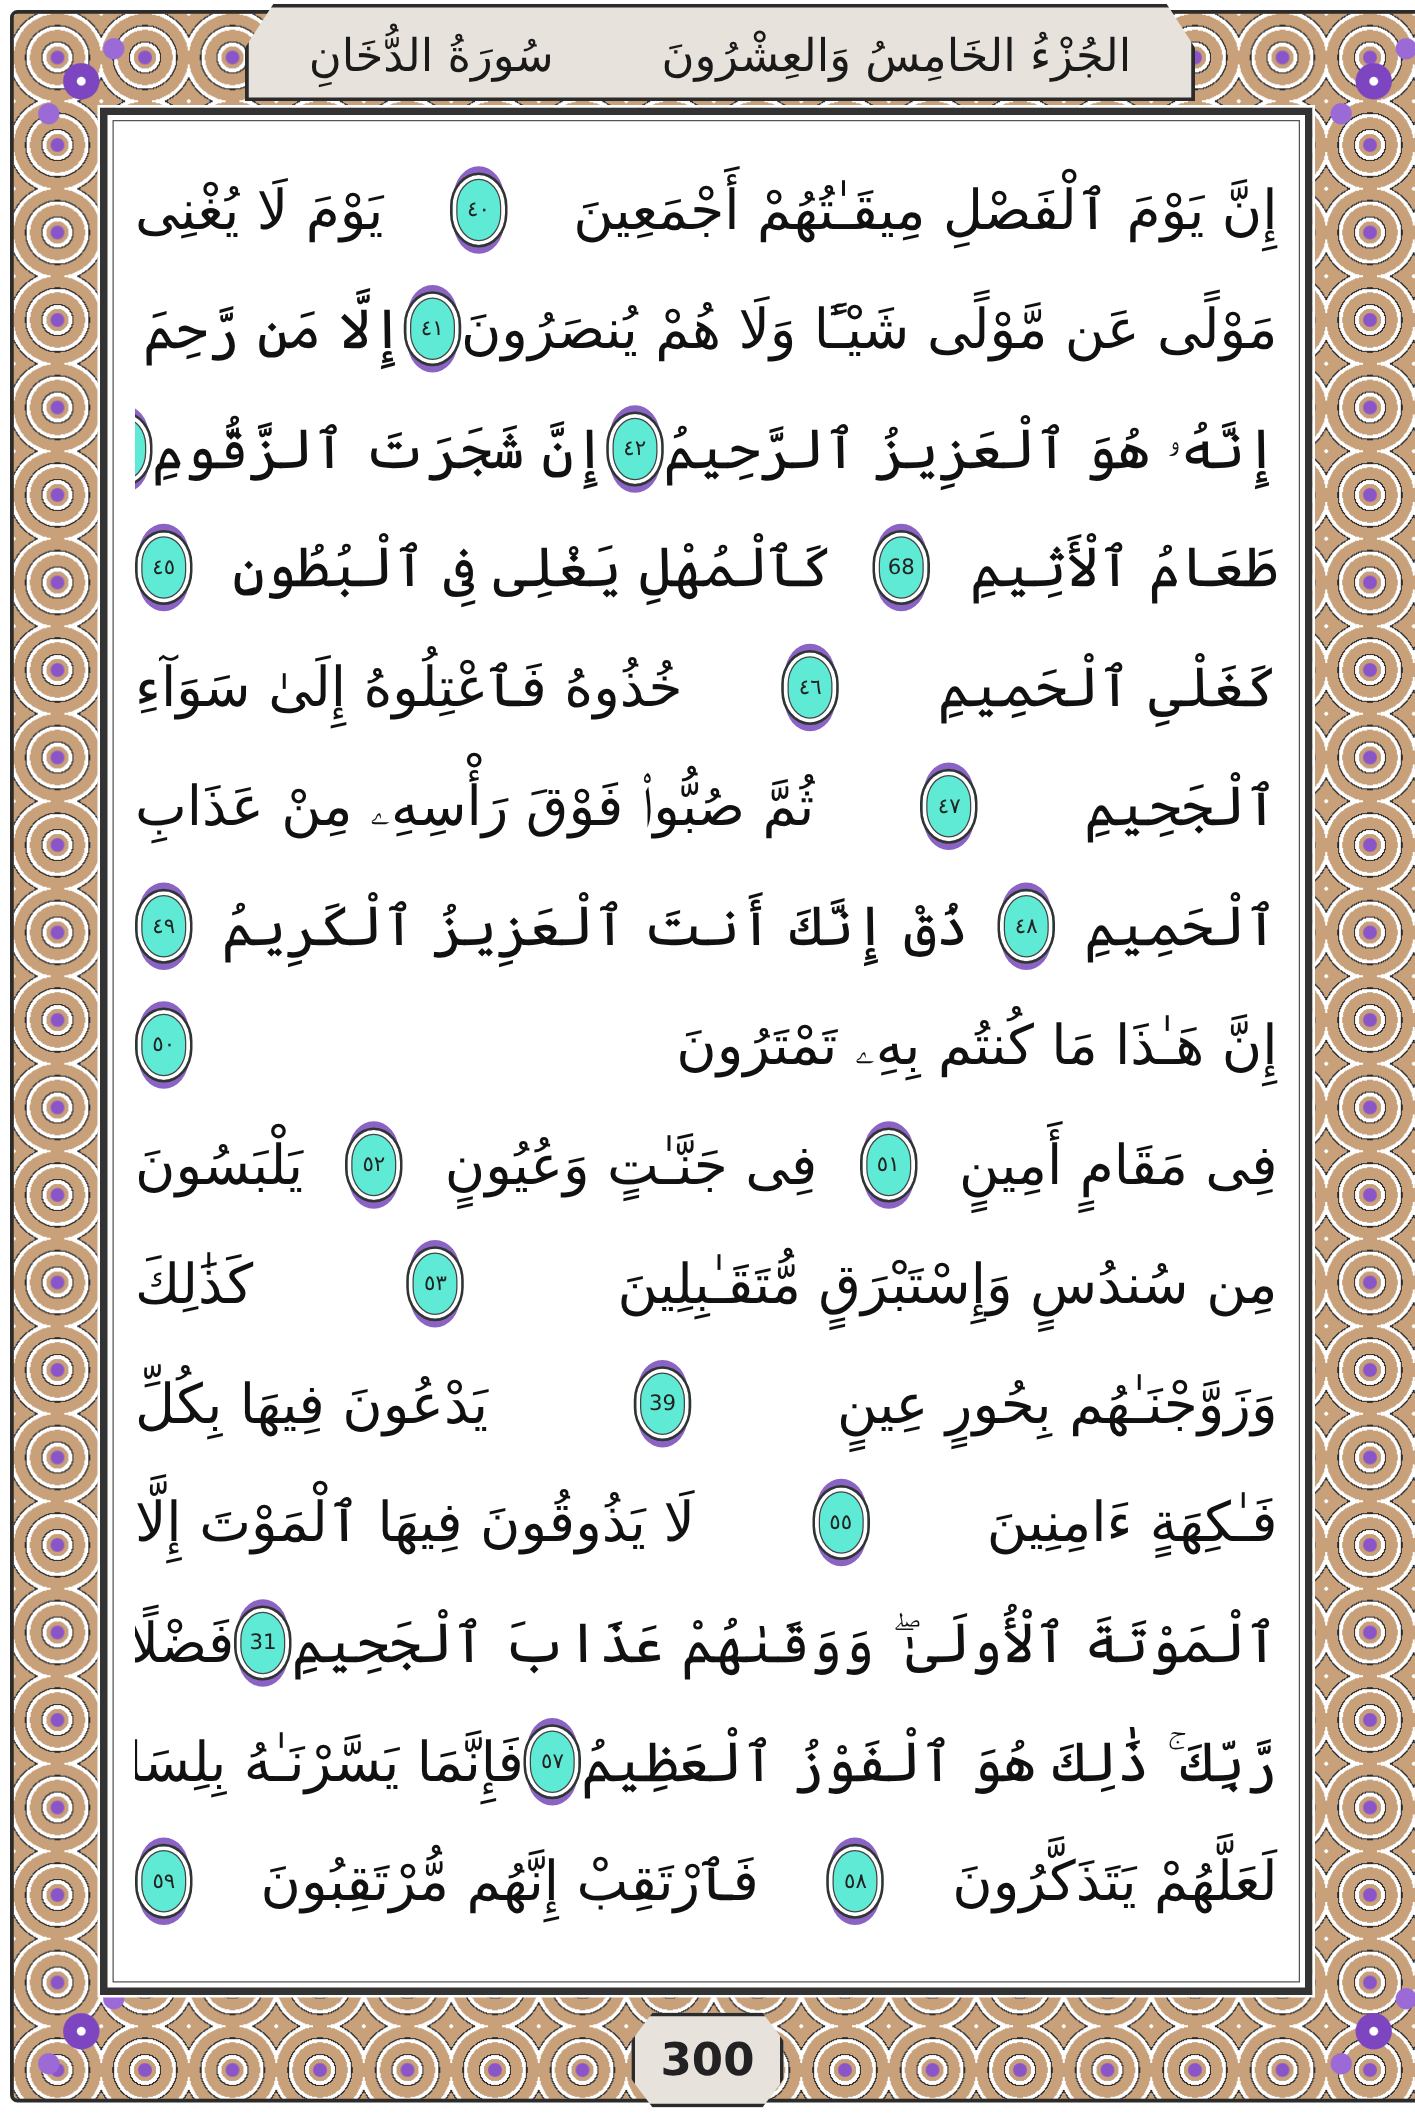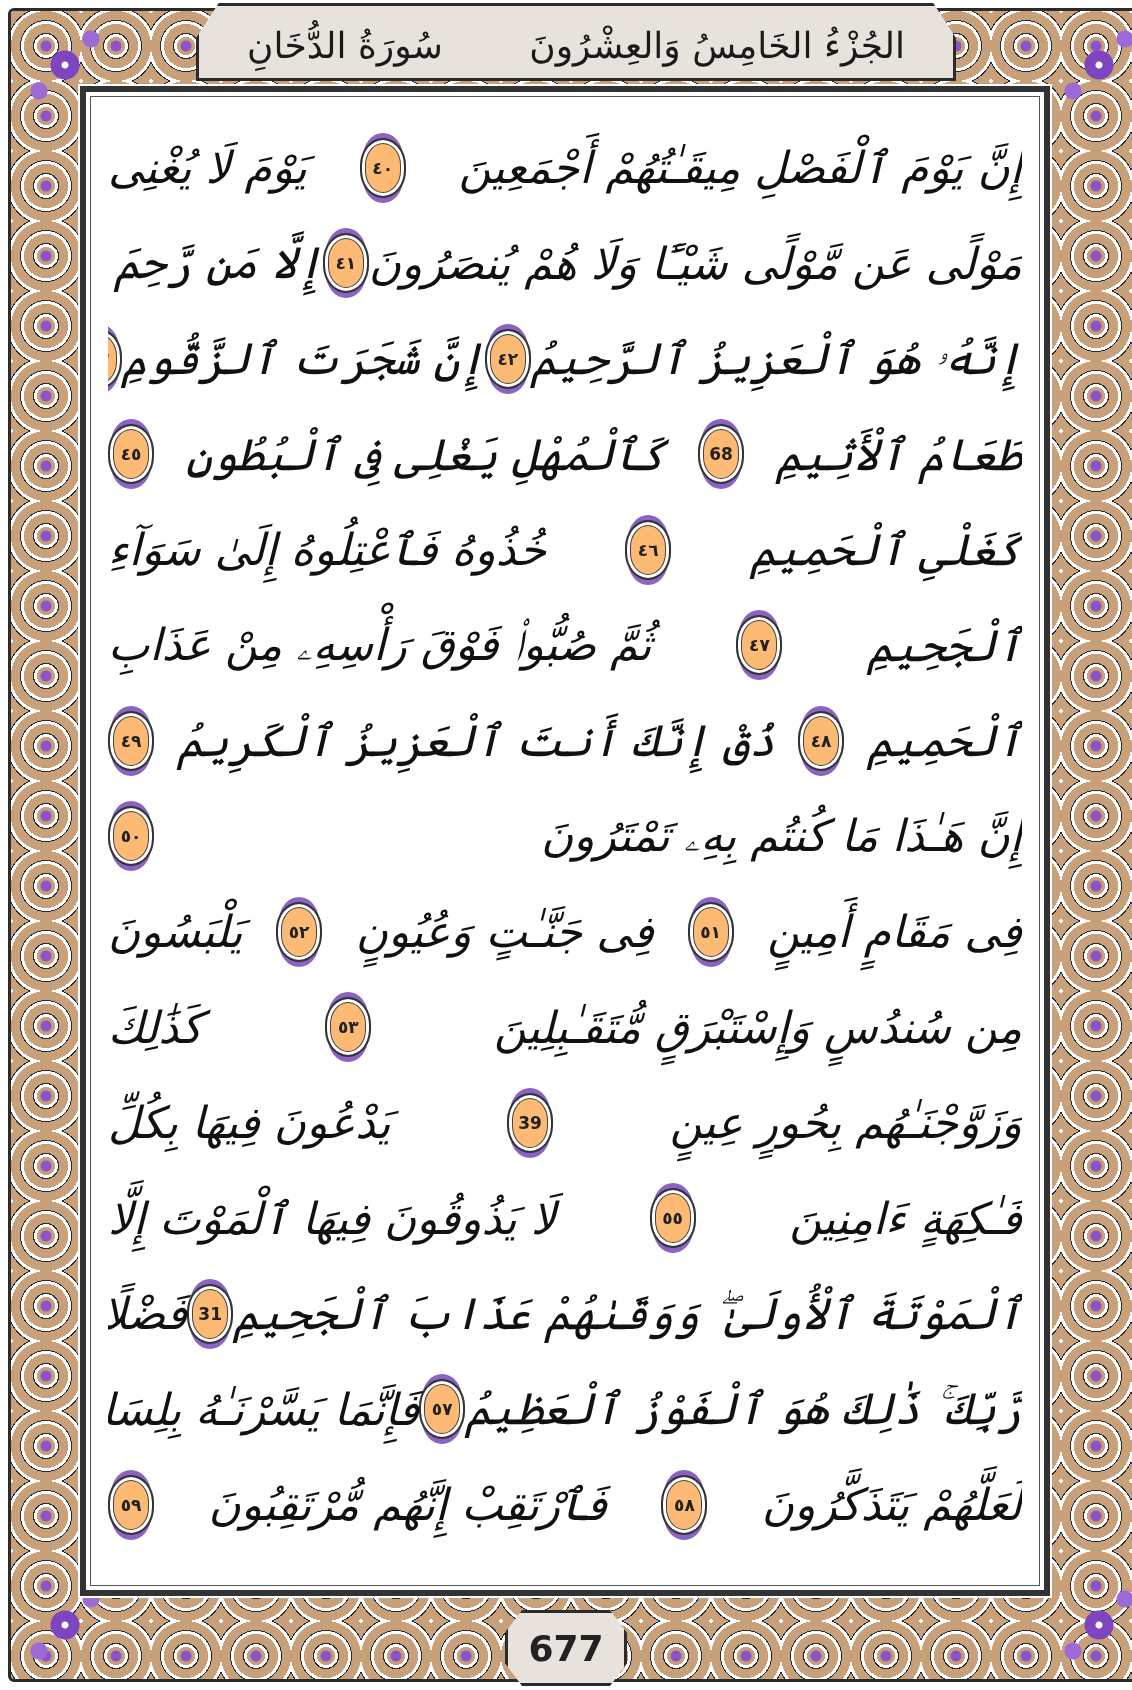--- a/index.html
+++ b/index.html
@@ -66,30 +66,30 @@
       display: flex; flex-direction: column; justify-content: flex-start;
     }
     .line {
       height: 95.5px;
       display: flex; align-items: center; justify-content: space-between;
       direction: rtl;
       font-family: "DejaVu Serif", serif;
       font-size: 44px; color: #111111;
       white-space: nowrap; overflow: hidden;
     }
-    .seg { display: inline-block; font-style: italic; }
+    .seg { display: inline-block; }
     .ayah-marker {
       display: inline-flex; align-items: center; justify-content: center;
       width: 42px; height: 56px; flex: 0 0 42px;
       border-radius: 50% / 45%;
-      background: #fdba74;
+      background: #5eead4;
       border: 2px solid #333333;
       box-shadow: 0 -8px 0 -3px #8a63c4, 0 8px 0 -3px #8a63c4, inset 0 0 0 3px #ffffff, inset 0 0 0 4px #444444;
       font-family: "DejaVu Sans", sans-serif;
-      font-size: 17px; font-weight: bold; color: #222222;
+      font-size: 17px; font-weight: normal; color: #222222;
       direction: rtl;
     }
 
     
     .footer-cartouche {
       position: absolute; left: 505px; top: 1610px; width: 122px; height: 76px;
       background: #e8e2dc;
       border: 3px solid #2b2b2b;
       box-sizing: border-box;
       clip-path: polygon(14% 0, 86% 0, 100% 30%, 100% 70%, 86% 100%, 14% 100%, 0 70%, 0 30%);
@@ -194,15 +194,15 @@
         <div class="line">
           <span class="seg">لَعَلَّهُمْ يَتَذَكَّرُونَ</span>
           <span class="ayah-marker">٥٨</span>
           <span class="seg">فَٱرْتَقِبْ إِنَّهُم مُّرْتَقِبُونَ</span>
           <span class="ayah-marker">٥٩</span>
         </div>
       </div>
   </div>
 
   <div class="footer-cartouche">
-    <span class="pg">677</span>
+    <span class="pg">300</span>
   </div>
 </div>
 
 </body></html>

